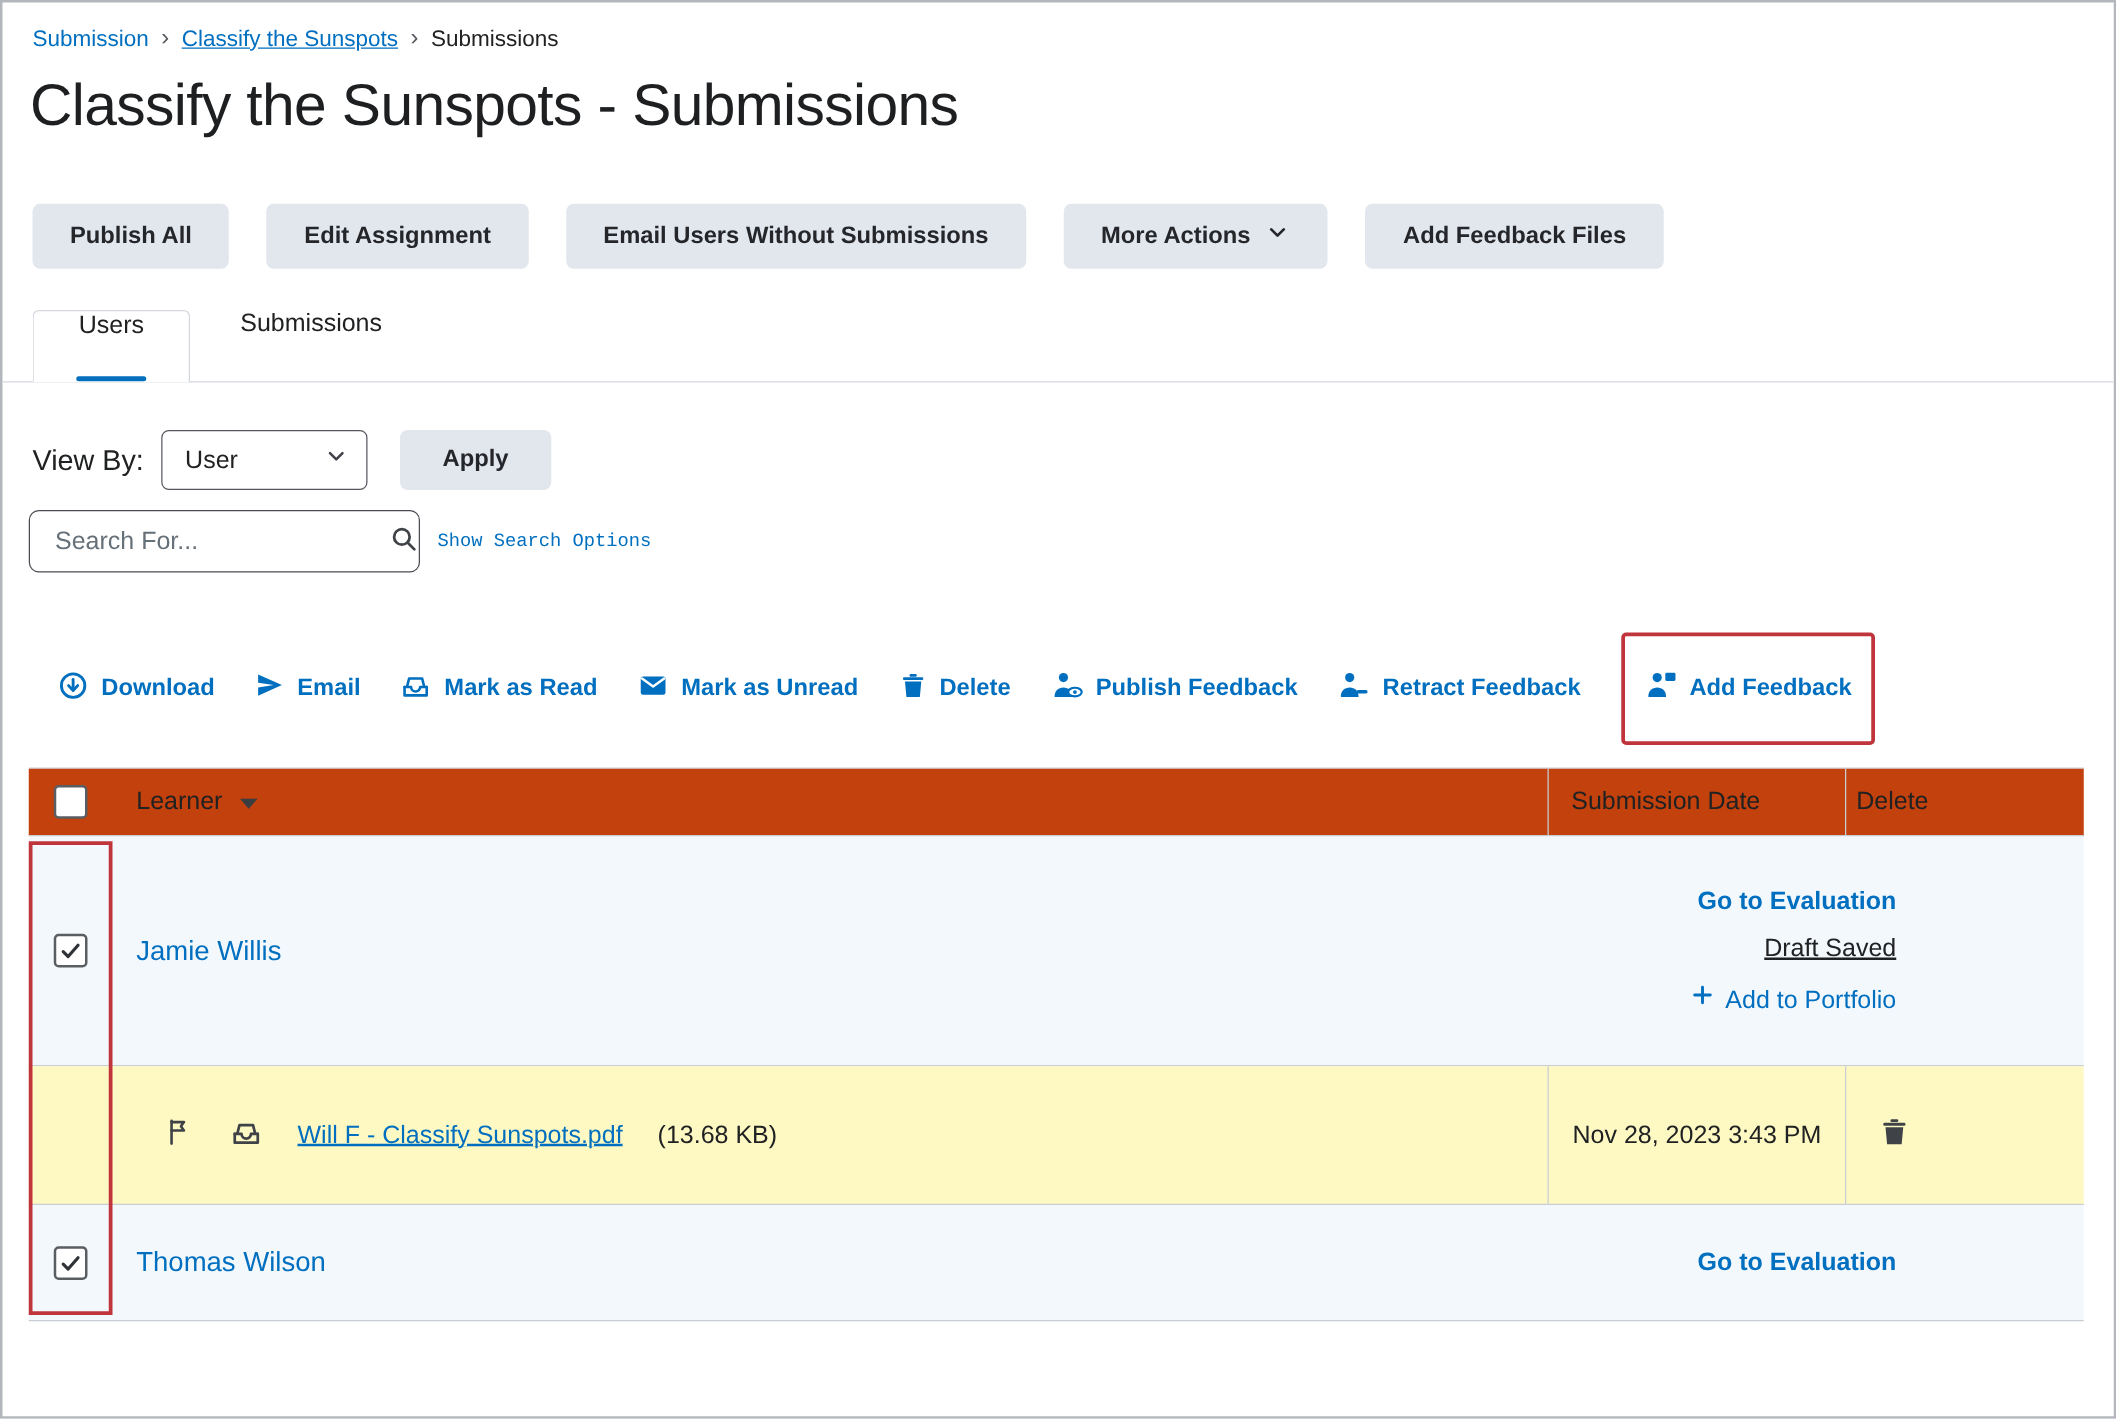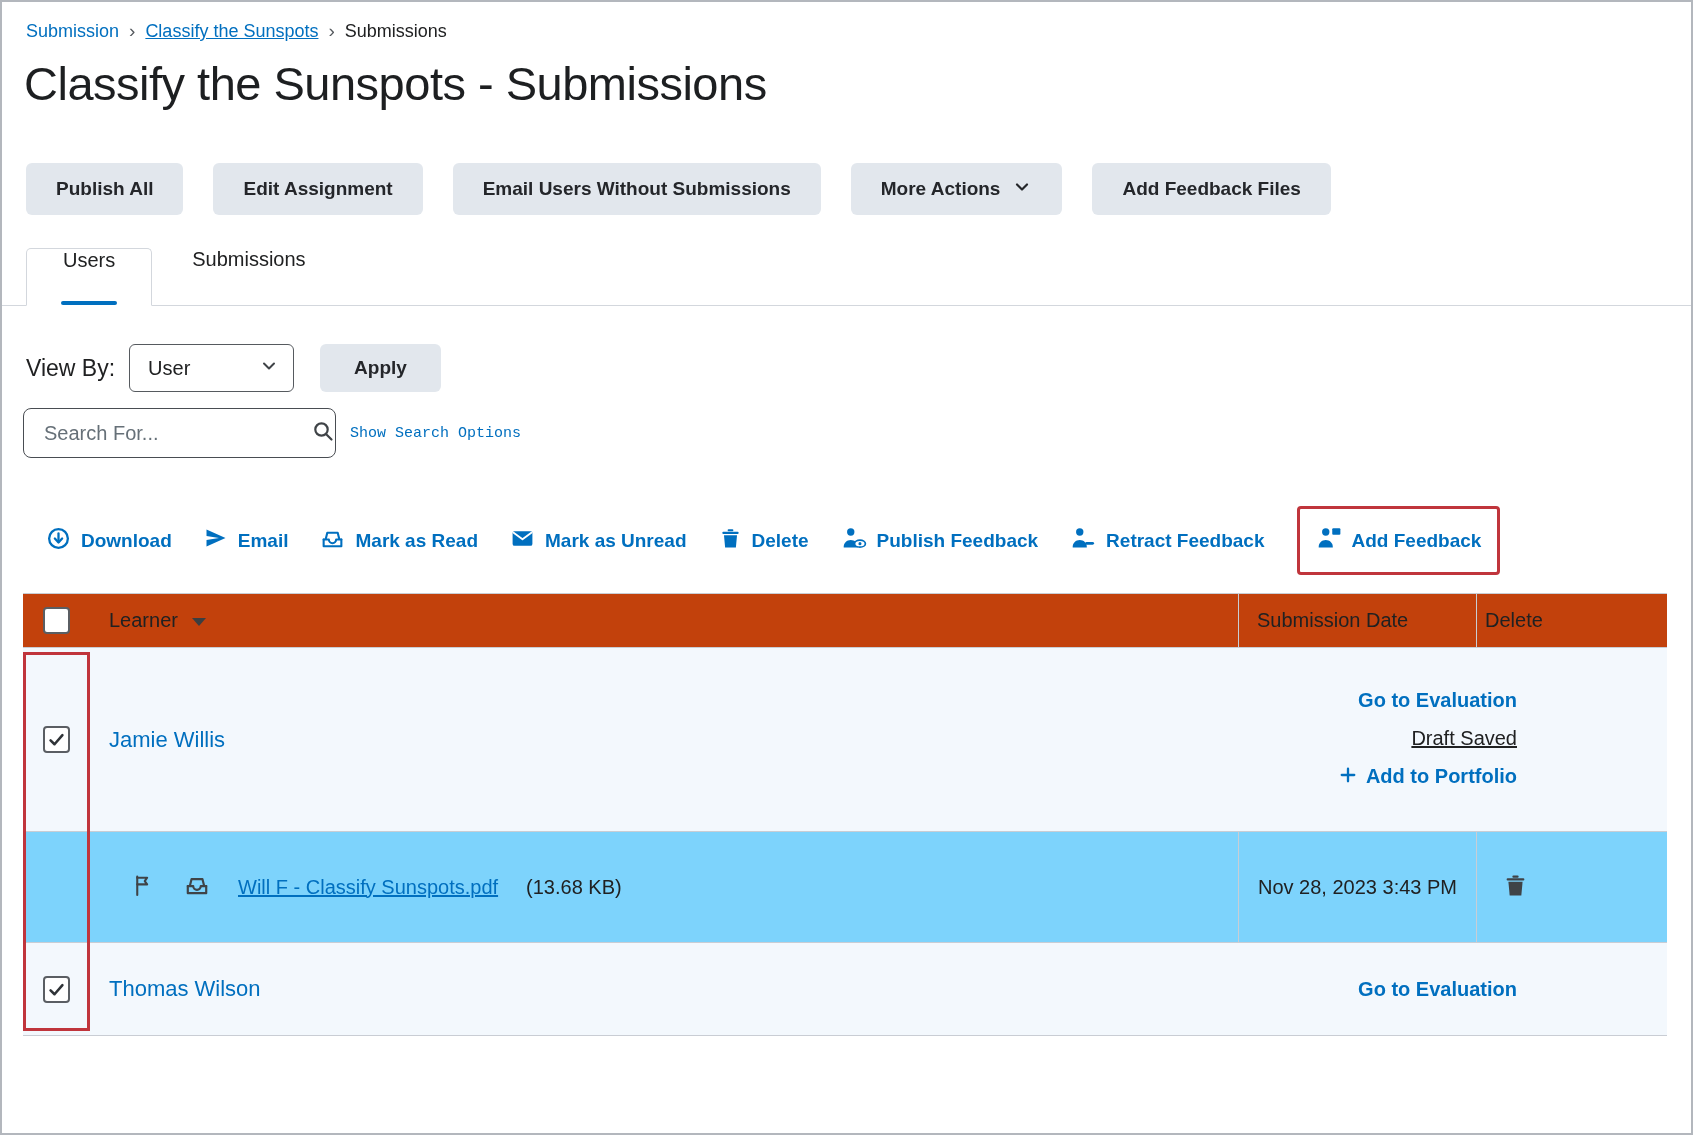--- a/index.html
+++ b/index.html
@@ -47,42 +47,42 @@
   .searchbox{width:313px;height:50px;border:1px solid #494d52;border-radius:8px;display:flex;align-items:center;padding:0 14px 0 18px;background:#fff;}
   .searchbox input{border:none;outline:none;flex:1;font-size:20px;font-family:inherit;color:var(--dark);background:transparent;}
   .searchbox input::placeholder{color:#667078;}
   .link{color:var(--blue);text-decoration:none;cursor:pointer;}
   .show-search{font-size:15px;font-family:Liberation Mono, monospace;}
 
   
   .toolbar{display:flex;align-items:center;margin:48px 0 0 44px;gap:32px;}
   .tb-item{display:flex;align-items:center;gap:10px;color:var(--blue);font-size:19px;font-weight:700;cursor:pointer;white-space:nowrap;}
   .tb-item svg{flex:none;}
-  .annot-box{border:3px solid var(--red);border-radius:4px;padding:16px 16px;}
+  .annot-box{border:3px solid var(--red);border-radius:4px;padding:26px 16px;}
 
   
   .tbl{margin:18px 24px 0 21px;position:relative;border-top:1px solid var(--border);}
   .t-row{display:flex;border-bottom:1px solid var(--border);align-items:stretch;}
   .t-row.header{height:54px;background:#c2410c;font-size:20px;}
   .c-check{width:66px;flex:none;display:flex;align-items:center;justify-content:center;}
   .c-learner{flex:1;display:flex;align-items:center;padding-left:20px;}
   .c-date{width:238px;flex:none;border-left:1px solid var(--border);display:flex;align-items:center;padding:0 18px;}
   .c-delete{width:191px;flex:none;border-left:1px solid var(--border);display:flex;align-items:center;padding-left:8px;}
   .sort-caret{width:0;height:0;border-left:7px solid transparent;border-right:7px solid transparent;border-top:8px solid #3b3e41;margin-left:14px;margin-top:3px;}
 
   .row-user{background:#f3f8fd;align-items:center;}
   .row-user .c-span{flex:1;display:flex;align-items:center;padding:0 150px 0 20px;}
   .user-name{font-size:22px;}
   .right-stack{margin-left:auto;display:flex;flex-direction:column;align-items:flex-end;gap:15px;padding:24px 0;}
   .goto-eval{font-size:20px;font-weight:700;}
   .draft-saved{font-size:20px;color:var(--dark);text-decoration:underline;}
-  .portfolio{display:flex;align-items:flex-start;gap:8px;font-size:20px;font-weight:700;}
+  .portfolio{display:flex;align-items:flex-end;gap:8px;font-size:20px;font-weight:400;}
 
   .row-jamie{height:184px;}
-  .row-file{height:111px;background:#7dd3fc;}
+  .row-file{height:111px;background:#fef9c3;}
   .row-thomas{height:93px;}
 
   .file-cell{flex:1;display:flex;align-items:center;gap:28px;padding-left:42px;}
   .file-link{font-size:20px;text-decoration:underline;}
   .file-size{font-size:20px;color:var(--dark);}
   .date-text{font-size:20px;text-align:center;line-height:1.8;}
   .row-file .c-date{justify-content:center;}
   .row-file .c-delete{padding-left:26px;cursor:pointer;}
 
   

